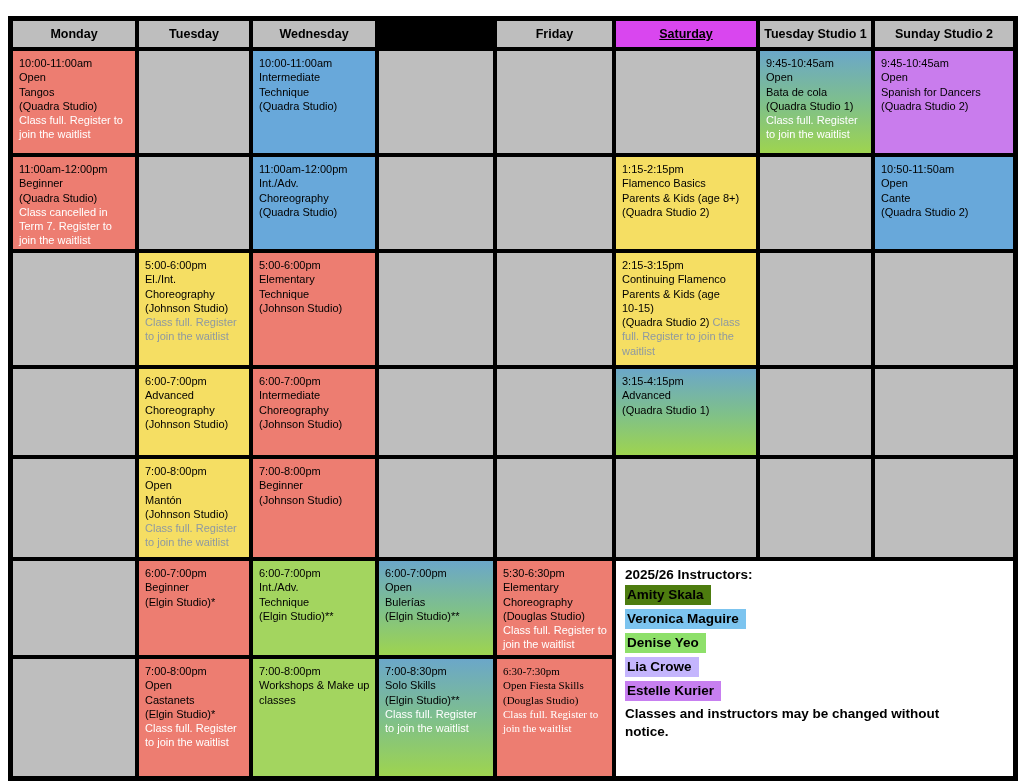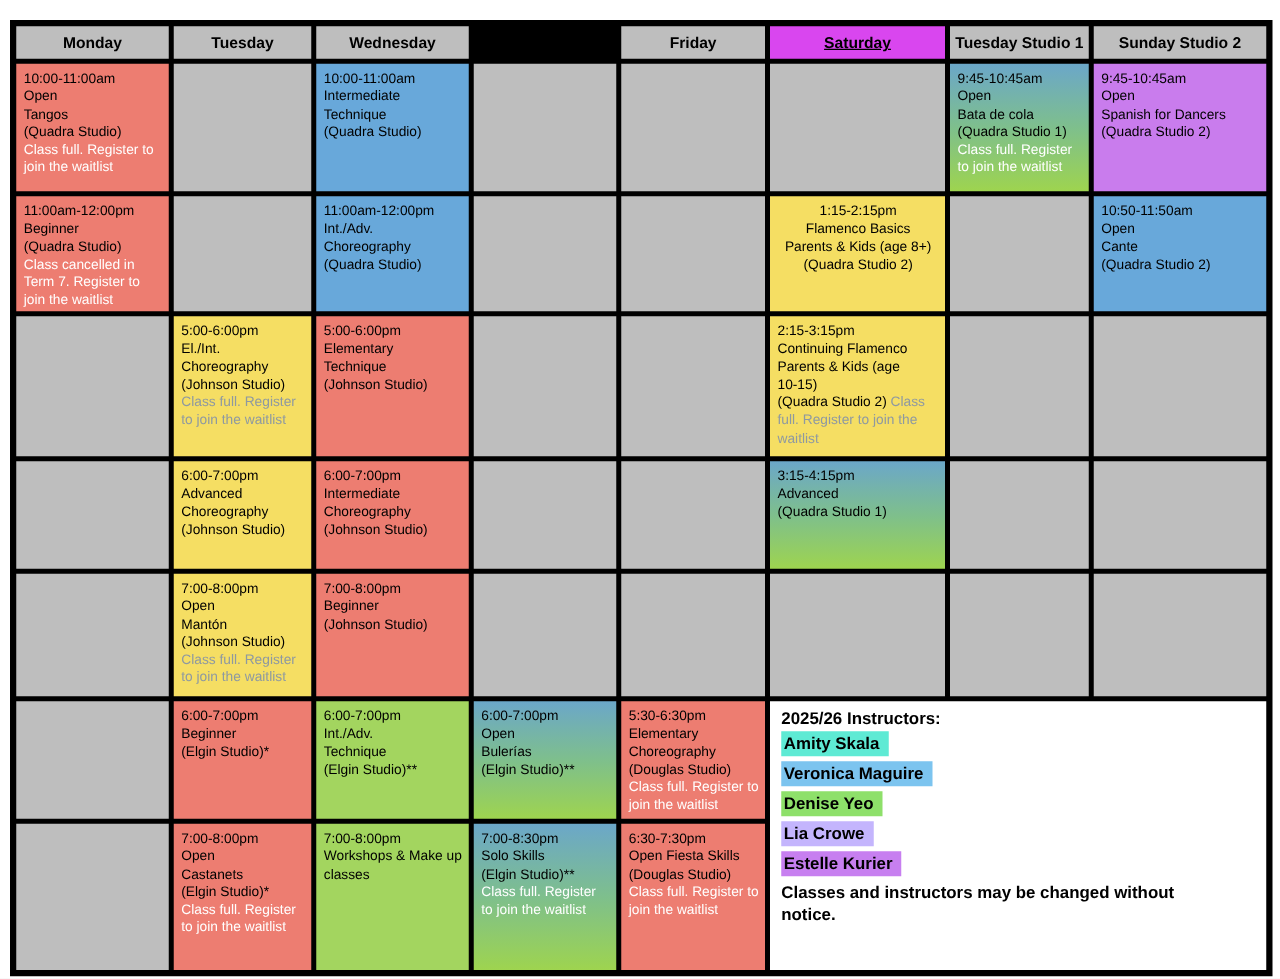--- a/index.html
+++ b/index.html
@@ -43,21 +43,21 @@
     <div class="hcell" style="background: rgb(190, 190, 190);">Wednesday</div>
     <div class="hcell" style="background: #5eead4; margin-top: 40px;">Thursday</div>
     <div class="hcell" style="background: rgb(190, 190, 190);">Friday</div>
     <div class="hcell" style="background: #d946ef; text-decoration: underline;">Saturday</div>
     <div class="hcell" style="background: rgb(190, 190, 190);">Tuesday Studio 1</div>
     <div class="hcell" style="background: rgb(190, 190, 190);">Sunday Studio 2</div>
 
     <div class="panel" style="background: rgb(255, 255, 255);">
       <div class="panel-title">2025/26 Instructors:</div>
       <div class="iname">
-        <span class="hl" style="background: #5eead4; text-align: center;">Amity Skala</span>
+        <span class="hl" style="background: #4d7c0f; text-align: center;">Amity Skala</span>
       </div>
       <div class="iname">
         <span class="hl" style="background: rgb(124, 196, 239);">Veronica Maguire</span>
       </div>
       <div class="iname">
         <span class="hl" style="background: rgb(142, 224, 106);">Denise Yeo</span>
       </div>
       <div class="iname">
         <span class="hl" style="background: #c4b5fd;">Lia Crowe</span>
       </div>
@@ -90,21 +90,21 @@
       <div class="cell" style="grid-area: 3 / 1; background: rgb(237, 125, 113);"><span class="cell-text">11:00am-12:00pm
 Beginner
 (Quadra Studio)</span><span class="note note-block" style="color: rgb(255, 255, 255);">Class cancelled in Term 7. Register to join the waitlist</span></div>
       <div class="cell" style="grid-area: 3 / 2; background: rgb(190, 190, 190);"></div>
       <div class="cell" style="grid-area: 3 / 3; background: rgb(104, 168, 218);"><span class="cell-text">11:00am-12:00pm
 Int./Adv.
 Choreography
 (Quadra Studio)</span></div>
       <div class="cell" style="grid-area: 3 / 4; background: rgb(190, 190, 190);"></div>
       <div class="cell" style="grid-area: 3 / 5; background: rgb(190, 190, 190);"></div>
-      <div class="cell" style="grid-area: 3 / 6; background: rgb(245, 222, 99); text-align: center;"><span class="cell-text">1:15-2:15pm
+      <div class="cell" style="grid-area: 3 / 6; background: rgb(245, 222, 99);"><span class="cell-text">1:15-2:15pm
 Flamenco Basics
 Parents &amp; Kids (age 8+)
 (Quadra Studio 2)</span></div>
       <div class="cell" style="grid-area: 3 / 7; background: rgb(190, 190, 190);"></div>
       <div class="cell" style="grid-area: 3 / 8; background: rgb(104, 168, 218);"><span class="cell-text">10:50-11:50am
 Open
 Cante
 (Quadra Studio 2)</span></div>
       <div class="cell" style="grid-area: 4 / 1; background: rgb(190, 190, 190);"></div>
       <div class="cell" style="grid-area: 4 / 2; background: rgb(245, 222, 99);"><span class="cell-text">5:00-6:00pm
@@ -172,17 +172,17 @@
       <div class="cell" style="grid-area: 8 / 1; background: rgb(190, 190, 190);"></div>
       <div class="cell" style="grid-area: 8 / 2; background: rgb(237, 125, 113);"><span class="cell-text">7:00-8:00pm
 Open
 Castanets
 (Elgin Studio)*</span><span class="note note-block" style="color: rgb(255, 255, 255);">Class full. Register to join the waitlist</span></div>
       <div class="cell" style="grid-area: 8 / 3; background: rgb(163, 213, 95);"><span class="cell-text">7:00-8:00pm
 Workshops &amp; Make up classes</span></div>
       <div class="cell" style="grid-area: 8 / 4; background: linear-gradient(rgb(107, 167, 201) 0%, rgb(127, 192, 138) 52%, rgb(158, 212, 79) 100%);"><span class="cell-text">7:00-8:30pm
 Solo Skills
 (Elgin Studio)**</span><span class="note note-block" style="color: rgb(255, 255, 255);">Class full. Register to join the waitlist</span></div>
-      <div class="cell" style="grid-area: 8 / 5; background: rgb(237, 125, 113);"><span class="cell-text">6:30-7:30pm
+      <div class="cell" style="grid-area: 8 / 5; background: rgb(237, 125, 113); font-family: Liberation Serif, serif;"><span class="cell-text">6:30-7:30pm
 Open Fiesta Skills
 (Douglas Studio)</span><span class="note note-block" style="color: rgb(255, 255, 255);">Class full. Register to join the waitlist</span></div>
     </div>
 </div>
 
 </body></html>

